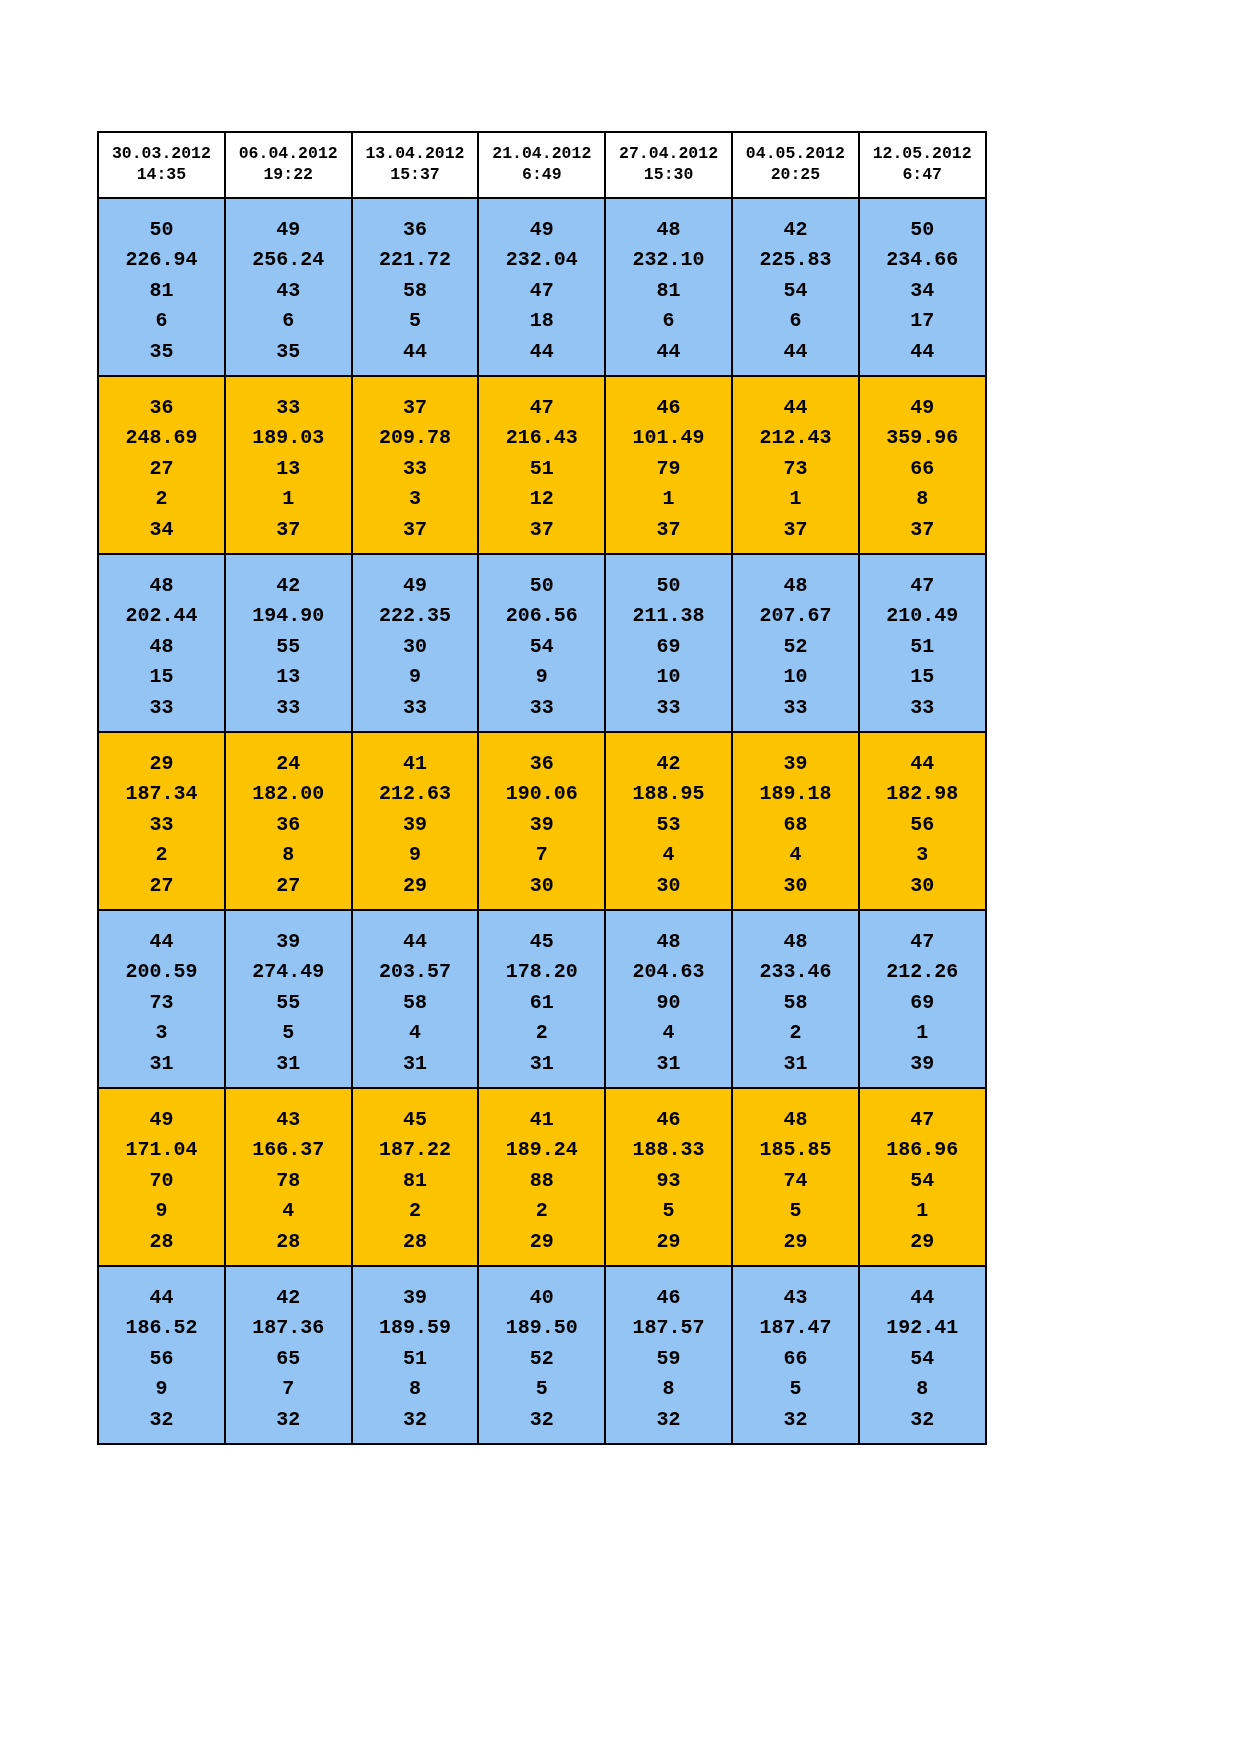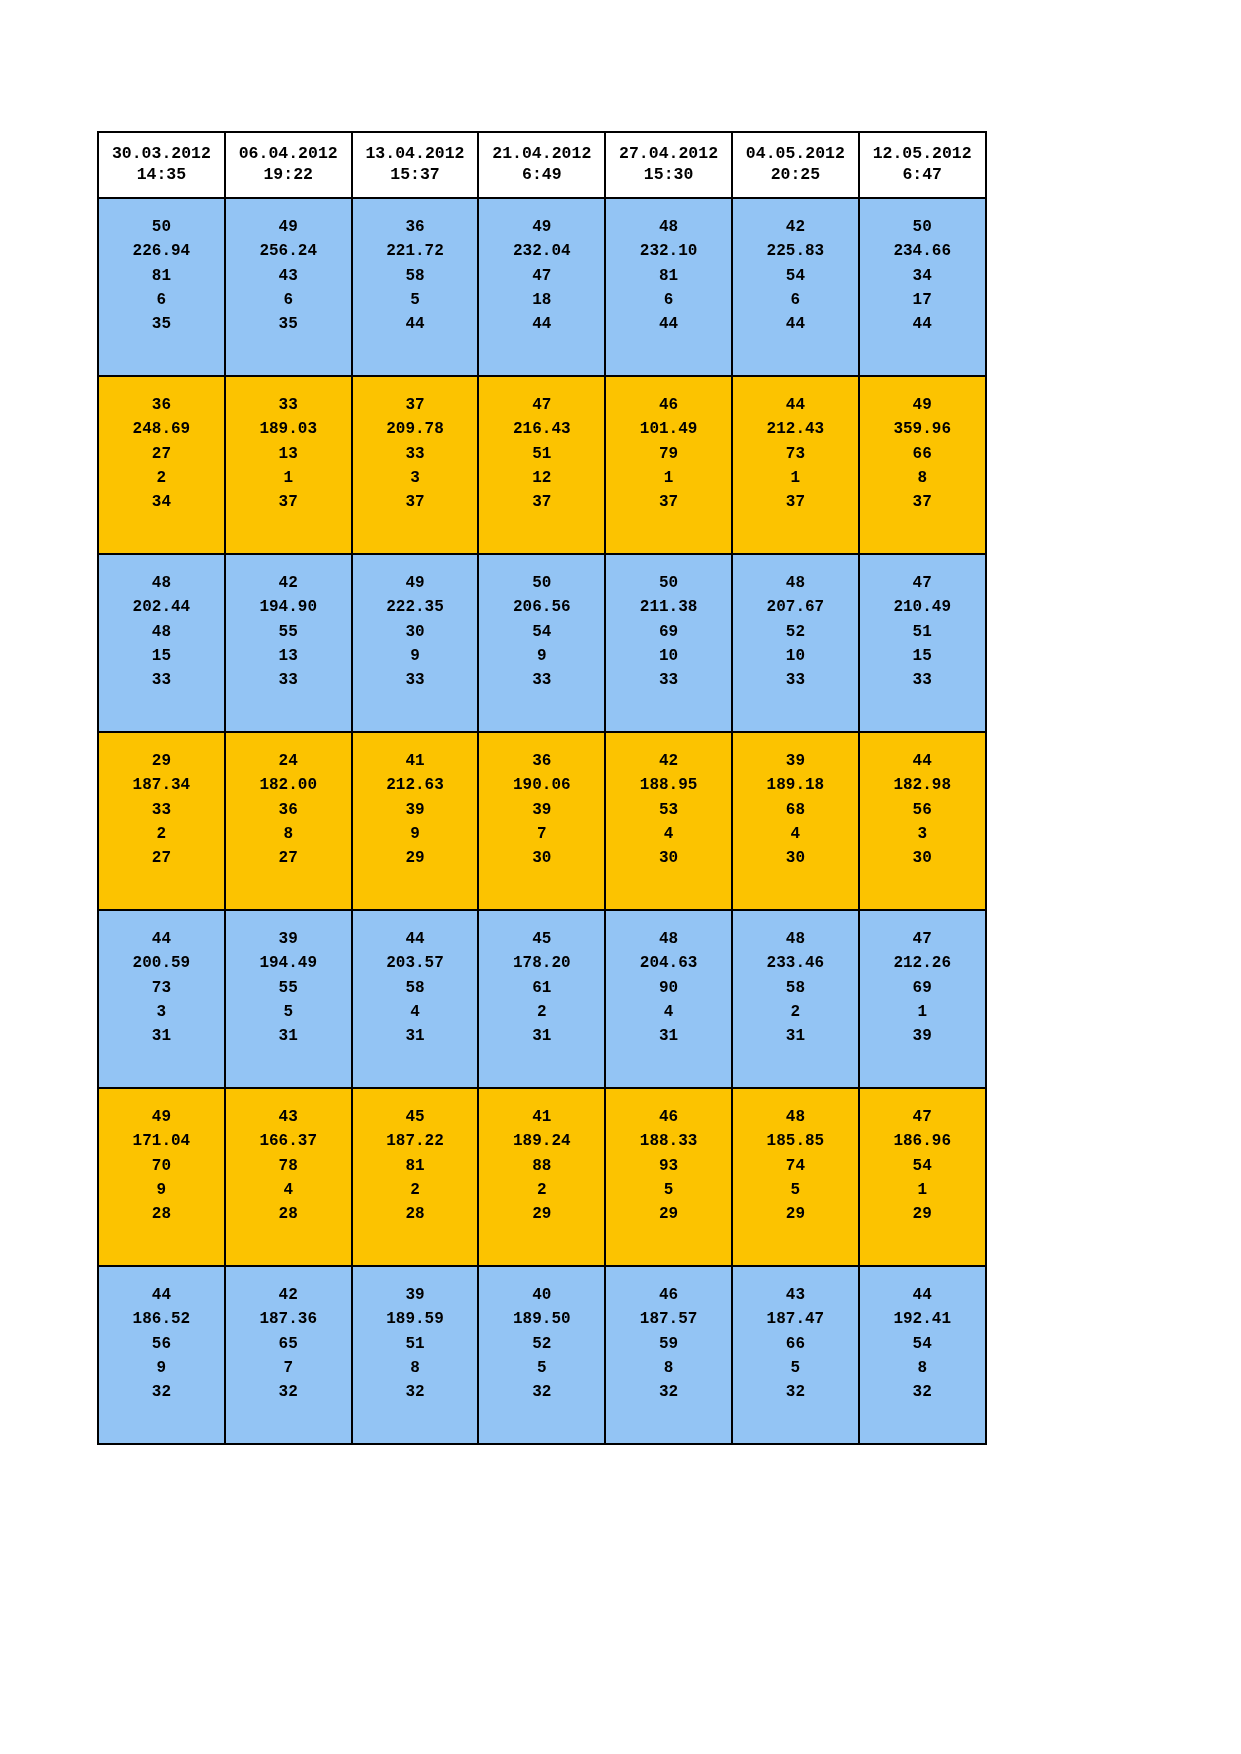--- a/index.html
+++ b/index.html
@@ -58,21 +58,21 @@
     font-size: 16.5px;
     line-height: 1.25;
     padding: 4px 2px 4px 2px;
   }
   .header-date { display: block; }
   .header-time { display: block; text-align: center; }
 
   
   tbody td.data-cell {
     height: 154px;
-    font-size: 16px;
+    font-size: 20px;
     line-height: 1.52;
     padding-top: 16px;
     padding-bottom: 6px;
     vertical-align: top;
   }
   tbody tr.row-blue td.data-cell { background: #93C4F4; }
   tbody tr.row-yellow td.data-cell { background: #FCC300; }
 
   .val { display: block; white-space: nowrap; }
 </style>
@@ -331,21 +331,21 @@
           <tr class="row-blue">
             <td class="data-cell">
               <span class="val">44</span>
               <span class="val">200.59</span>
               <span class="val">73</span>
               <span class="val">3</span>
               <span class="val">31</span>
             </td>
             <td class="data-cell">
               <span class="val">39</span>
-              <span class="val">194.49</span>
+              <span class="val">274.49</span>
               <span class="val">55</span>
               <span class="val">5</span>
               <span class="val">31</span>
             </td>
             <td class="data-cell">
               <span class="val">44</span>
               <span class="val">203.57</span>
               <span class="val">58</span>
               <span class="val">4</span>
               <span class="val">31</span>

